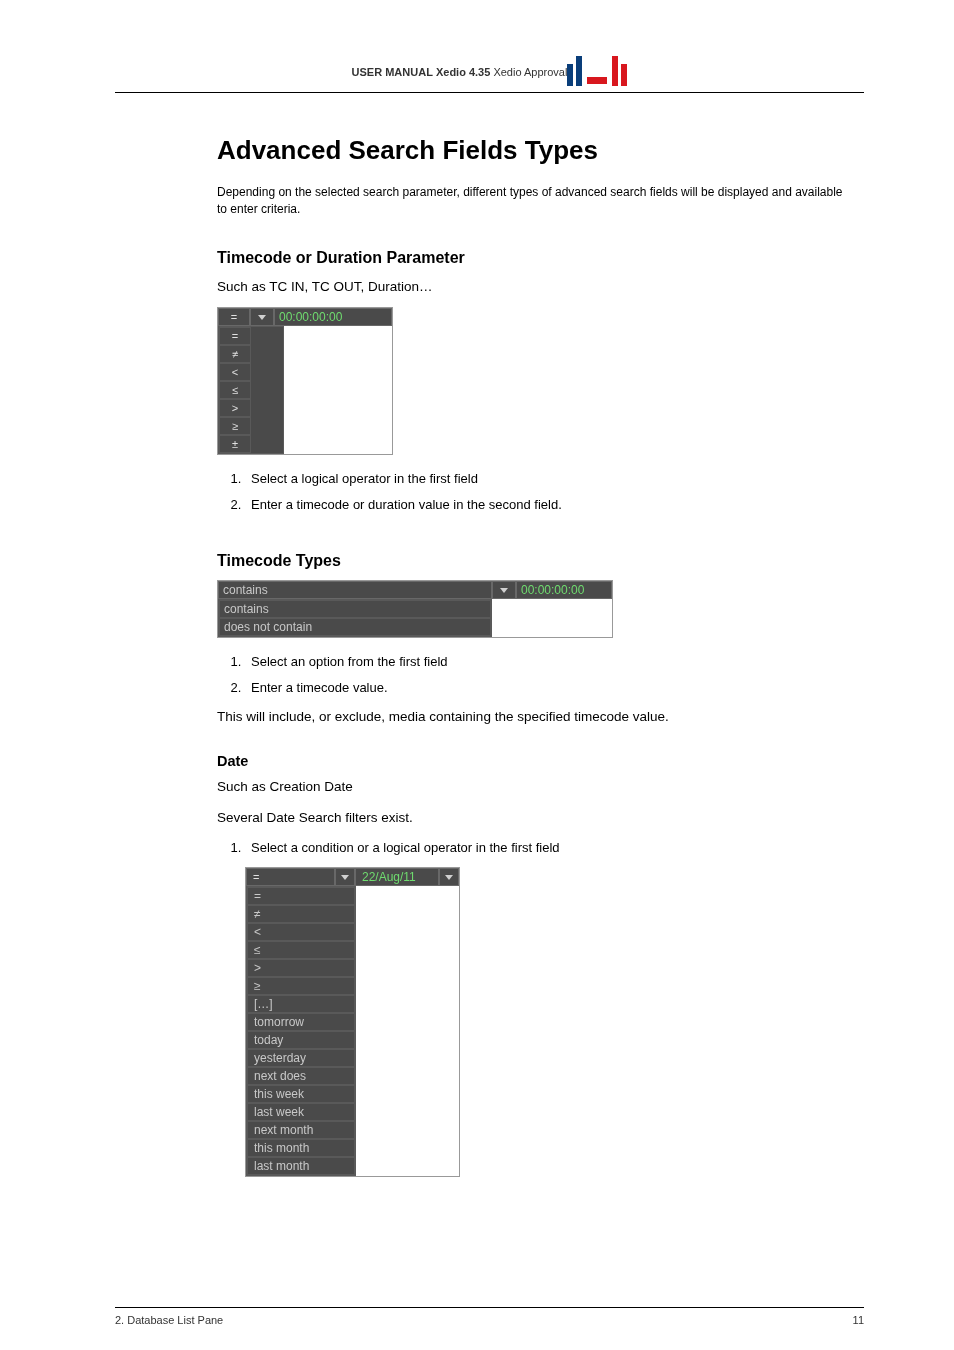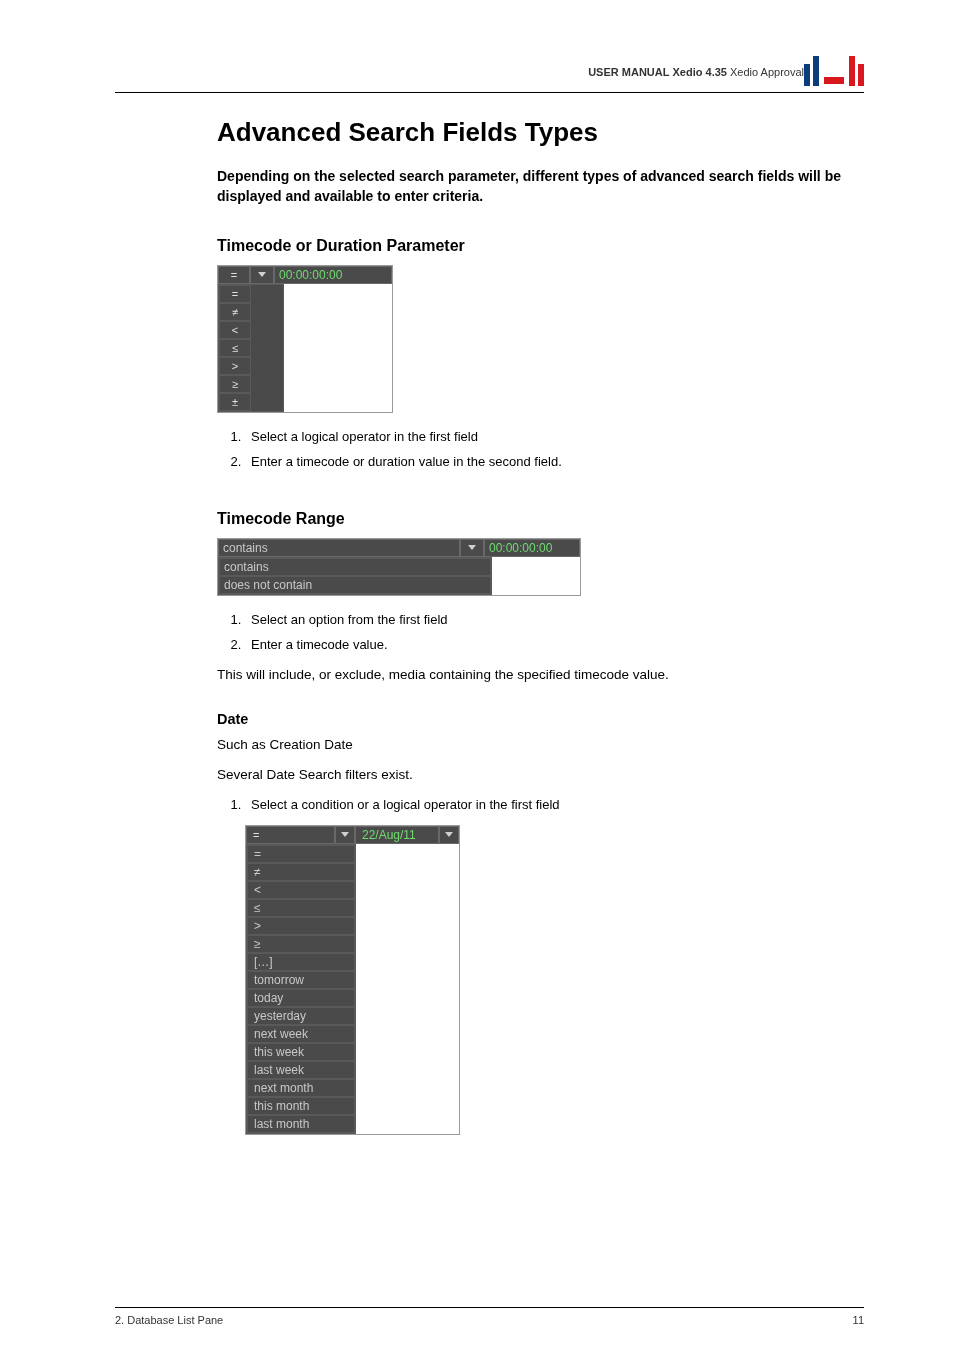--- a/index.html
+++ b/index.html
@@ -9,37 +9,37 @@
     color: #000;
     width: 954px;
     height: 1350px;
     position: relative;
   }
   .page {
     padding: 54px 90px 0 115px;
   }
   .header-row {
     display: flex;
-    justify-content: flex-end;
+    justify-content: center;
     align-items: flex-start;
     border-bottom: 1px solid #000;
     padding-bottom: 6px;
-    margin-bottom: 24px;
+    margin-bottom: 42px;
   }
   .header-left {
     font-size: 11px;
     color: #333;
     padding-top: 12px;
   }
   .header-left .bold { font-weight: bold; }
   .logo { display: flex; align-items: flex-end; gap: 2px; }
   .logo svg { display: block; }
   .content { padding-left: 102px; padding-right: 20px; }
   h1 { font-size: 26px; font-weight: bold; margin-bottom: 18px; }
-  .para { font-size: 14px; line-height: 1.45; margin-bottom: 30px; font-weight: bold; }
+  .para { font-size: 12px; line-height: 1.45; margin-bottom: 30px; }
   h2 { font-size: 16px; font-weight: bold; margin-bottom: 10px; }
   h3 { font-size: 14.5px; font-weight: bold; margin-bottom: 8px; }
   .body-text { font-size: 13.5px; line-height: 1.5; margin-bottom: 10px; }
   ol { list-style: decimal; padding-left: 28px; margin-bottom: 24px; }
   ol li { font-size: 13px; line-height: 1.5; margin-bottom: 6px; padding-left: 6px; }
   .section-gap-sm { height: 14px; }
 
   
   .shot { border: 1px solid #999; margin-bottom: 14px; }
   .shot-row { display: flex; }
@@ -65,21 +65,21 @@
   .caret-box { width: 18px; justify-content: center; }
   .op-col { width: 22px; justify-content: center; color: #e0e0e0; font-size: 11px; }
   .dropdown-list .cell { border: 1px solid #595959; }
   .shot1 { width: 176px; }
   .shot1-top .op-col { width: 32px; }
   .shot1-top .caret-box { width: 24px; }
   .shot1-top .tc { width: 118px; }
   .shot1 .list .cell { width: 32px; height: 18px; }
   .shot1 .list-wrap { background: #4a4a4a; border: 1px solid #595959; width: 66px; }
 
-  .shot2 { width: 364px; }
+  .shot2 { width: 396px; }
   .shot2 .main-cell { flex: 1; }
   .shot2-top .caret-box { width: 24px; }
   .shot2-top .tc { width: 96px; }
   .shot2 .list-wrap { width: 274px; border: 1px solid #595959; }
   .shot2 .list .cell { width: 100%; }
 
   .shot3 { width: 215px; }
   .shot3-top .op-col { width: 90px; justify-content: flex-start; padding-left: 6px; }
   .shot3-top .caret-box { width: 20px; }
   .shot3-top .date-cell { width: 85px; padding-left: 6px; }
@@ -119,20 +119,21 @@
         <rect x="54" y="10" width="6" height="22" fill="#d8171e"></rect>
       </svg>
     </div>
   </div>
 
   <div class="content">
     <h1>Advanced Search Fields Types</h1>
     <p class="para">Depending on the selected search parameter, different types of advanced search fields will be displayed and available to enter criteria.</p>
 
     <h2>Timecode or Duration Parameter</h2>
+    <p class="body-text">Such as TC IN, TC OUT, Duration…</p>
 
     <div class="shot shot1">
       <div class="shot-row shot1-top">
         <div class="cell op-col">=</div>
         <div class="cell caret-box">
             <span class="caret"></span>
           </div>
         <div class="cell tc pad green">00:00:00:00</div>
       </div>
       <div class="list-wrap">
@@ -148,21 +149,21 @@
       </div>
     </div>
 
     <ol>
       <li>Select a logical operator in the first field</li>
       <li>Enter a timecode or duration value in the second field.</li>
     </ol>
 
     <div class="section-gap-sm"></div>
 
-    <h2>Timecode Range</h2>
+    <h2>Timecode Types</h2>
 
     <div class="shot shot2">
       <div class="shot-row shot2-top">
         <div class="cell main-cell pad" style="width:252px;">contains</div>
         <div class="cell caret-box">
             <span class="caret"></span>
           </div>
         <div class="cell tc pad green">00:00:00:00</div>
       </div>
       <div class="list-wrap">
@@ -204,21 +205,21 @@
             <div class="cell">=</div>
             <div class="cell">≠</div>
             <div class="cell">&lt;</div>
             <div class="cell">≤</div>
             <div class="cell">&gt;</div>
             <div class="cell">≥</div>
             <div class="cell">[…]</div>
             <div class="cell">tomorrow</div>
             <div class="cell">today</div>
             <div class="cell">yesterday</div>
-            <div class="cell">next week</div>
+            <div class="cell">next does</div>
             <div class="cell">this week</div>
             <div class="cell">last week</div>
             <div class="cell">next month</div>
             <div class="cell">this month</div>
             <div class="cell">last month</div>
           </div>
         </div>
       </div>
     </div>
 

